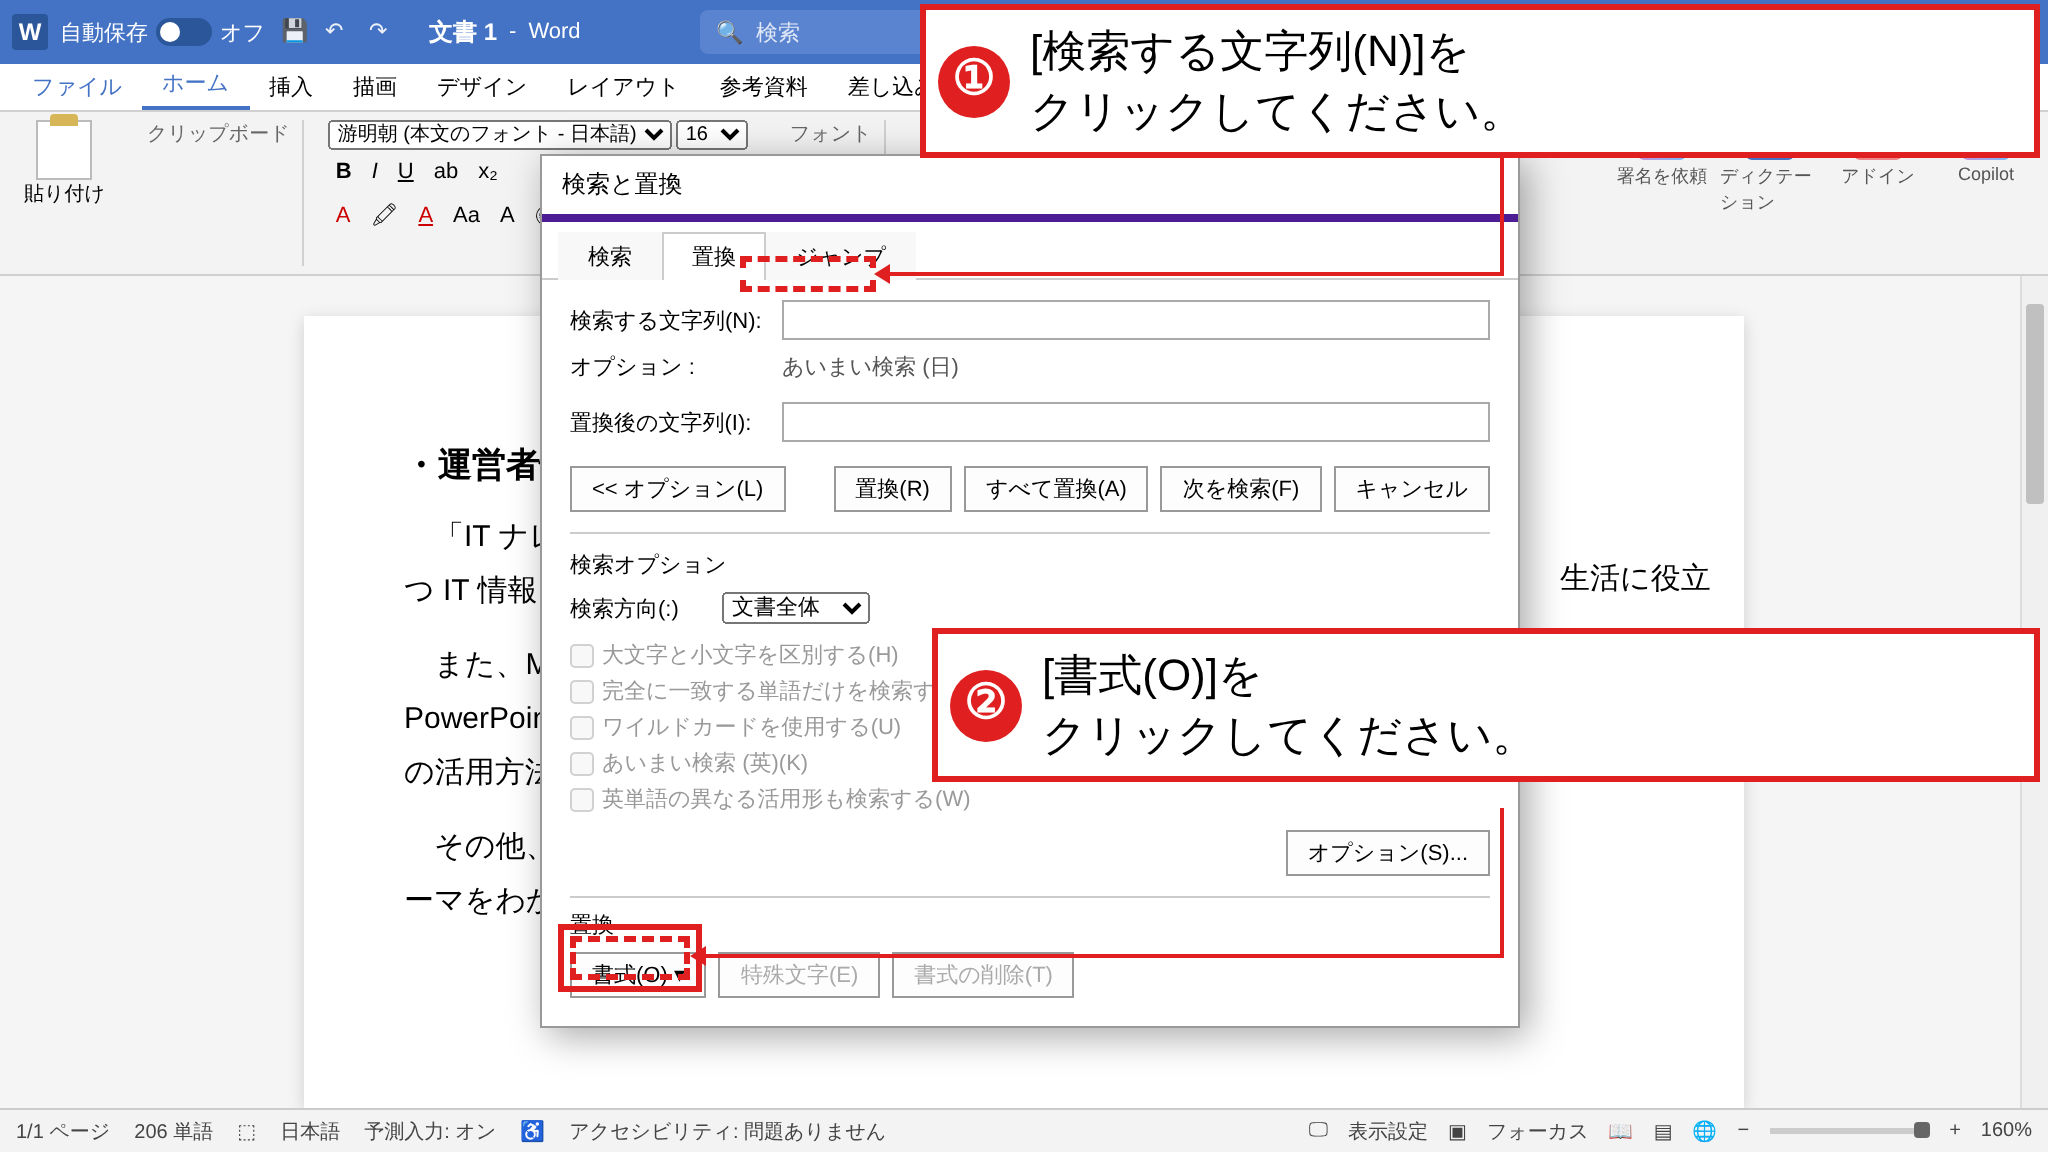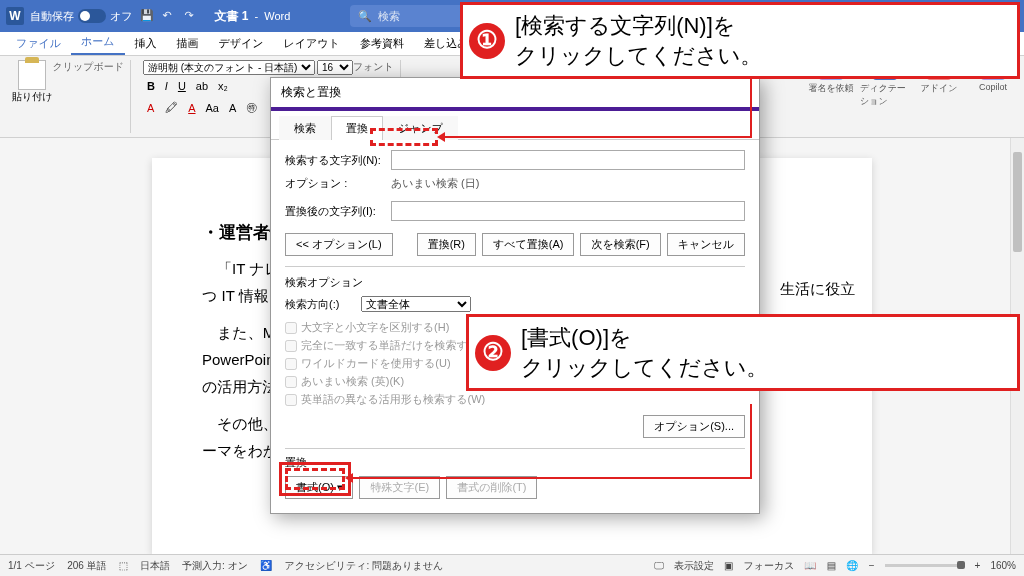--- a/index.html
+++ b/index.html
@@ -20,21 +20,21 @@
 
 .ribbon-tabs { height: 24px; display: flex; align-items: flex-end; padding-left: 6px; font-size: 11px; background: #fff; border-bottom: 1px solid #d0d0d0; }
 .ribbon-tabs .tab { padding: 4px 10px; cursor: pointer; }
 .ribbon-tabs .tab.active { border-bottom: 2px solid #4472c4; color: #4472c4; font-weight: normal; }
 .ribbon-tabs .tab.file { color: #4472c4; }
 
 
 .ribbon { height: 82px; background: #f3f3f3; border-bottom: 1px solid #d0d0d0; display: flex; padding: 4px 6px; gap: 6px; font-size: 10px; }
 .group { border-right: 1px solid #d0d0d0; padding: 0 6px; display: flex; }
 .group-body { flex: 1; display: flex; gap: 4px; align-items: flex-start; }
-.group-label { text-align: left; color: #666; font-size: 10px; }
+.group-label { text-align: left; color: #666; font-size: 10px; margin-left: 21px; }
 .paste { display: flex; flex-direction: column; align-items: center; }
 .paste-icon { width: 28px; height: 30px; background: #fff; border: 1px solid #bbb; position: relative; }
 .paste-icon::before { content: ""; position: absolute; top: -4px; left: 6px; width: 14px; height: 6px; background: #d6b656; border-radius: 2px 2px 0 0; }
 .font-section select { font-size: 10px; }
 .font-row { display: flex; gap: 2px; align-items: center; }
 .ribbon-btn { border: 1px solid transparent; padding: 2px 3px; font-size: 11px; background: transparent; cursor: pointer; }
 .right-groups { margin-left: auto; display: flex; gap: 4px; }
 .right-item { width: 50px; display: flex; flex-direction: column; align-items: center; gap: 2px; color: #555; font-size: 9px; }
 .right-item .ico { width: 24px; height: 20px; background: linear-gradient(135deg,#f7b,#7bf); border-radius: 3px; }
 
@@ -226,21 +226,21 @@
       <div style="flex:1"></div>
       <button class="btn">置換(R)</button>
       <button class="btn">すべて置換(A)</button>
       <button class="btn">次を検索(F)</button>
       <button class="btn">キャンセル</button>
     </div>
     <div class="search-options">
       <div class="heading">検索オプション</div>
       <div class="drow" style="margin-bottom:8px">
         <label style="width:70px">検索方向(:)</label>
-        <select style="width:110px;font-size:11px"><option>文書全体</option></select>
+        <select style="width:74px;font-size:11px"><option>文書全体</option></select>
       </div>
       <div class="chk">
           <input type="checkbox" disabled="" style="">
           <span style="color:#999">大文字と小文字を区別する(H)</span>
         </div>
       <div class="chk">
           <input type="checkbox" disabled="" style="">
           <span style="color:#999">完全に一致する単語だけを検索する(Y)</span>
         </div>
       <div class="chk">

